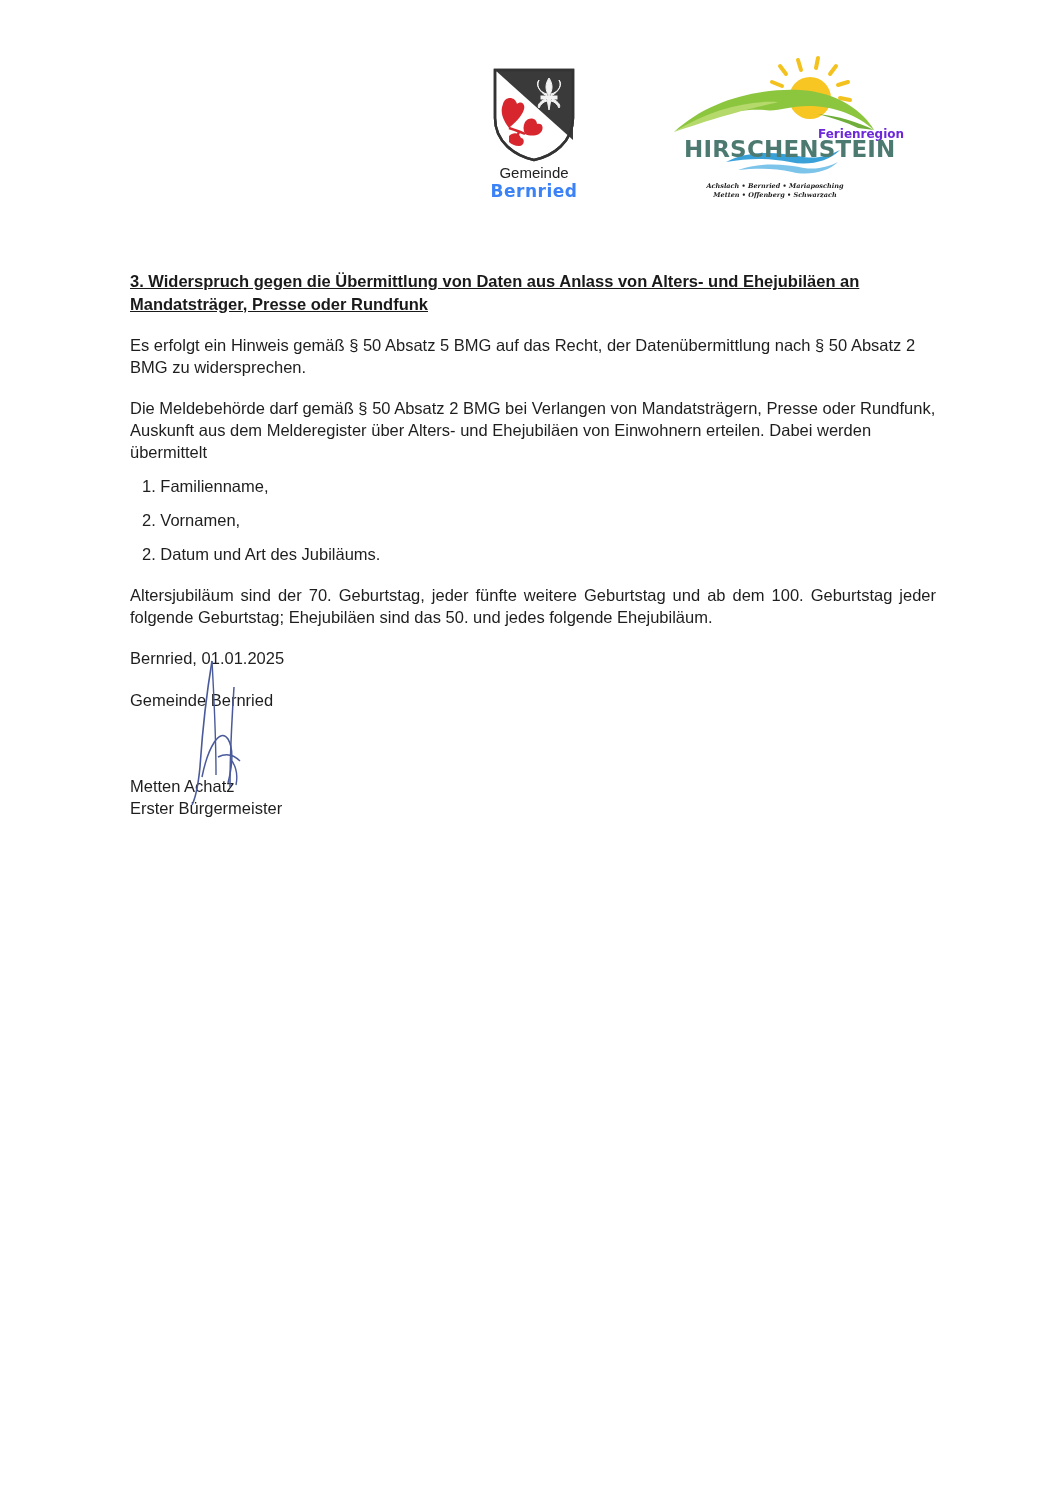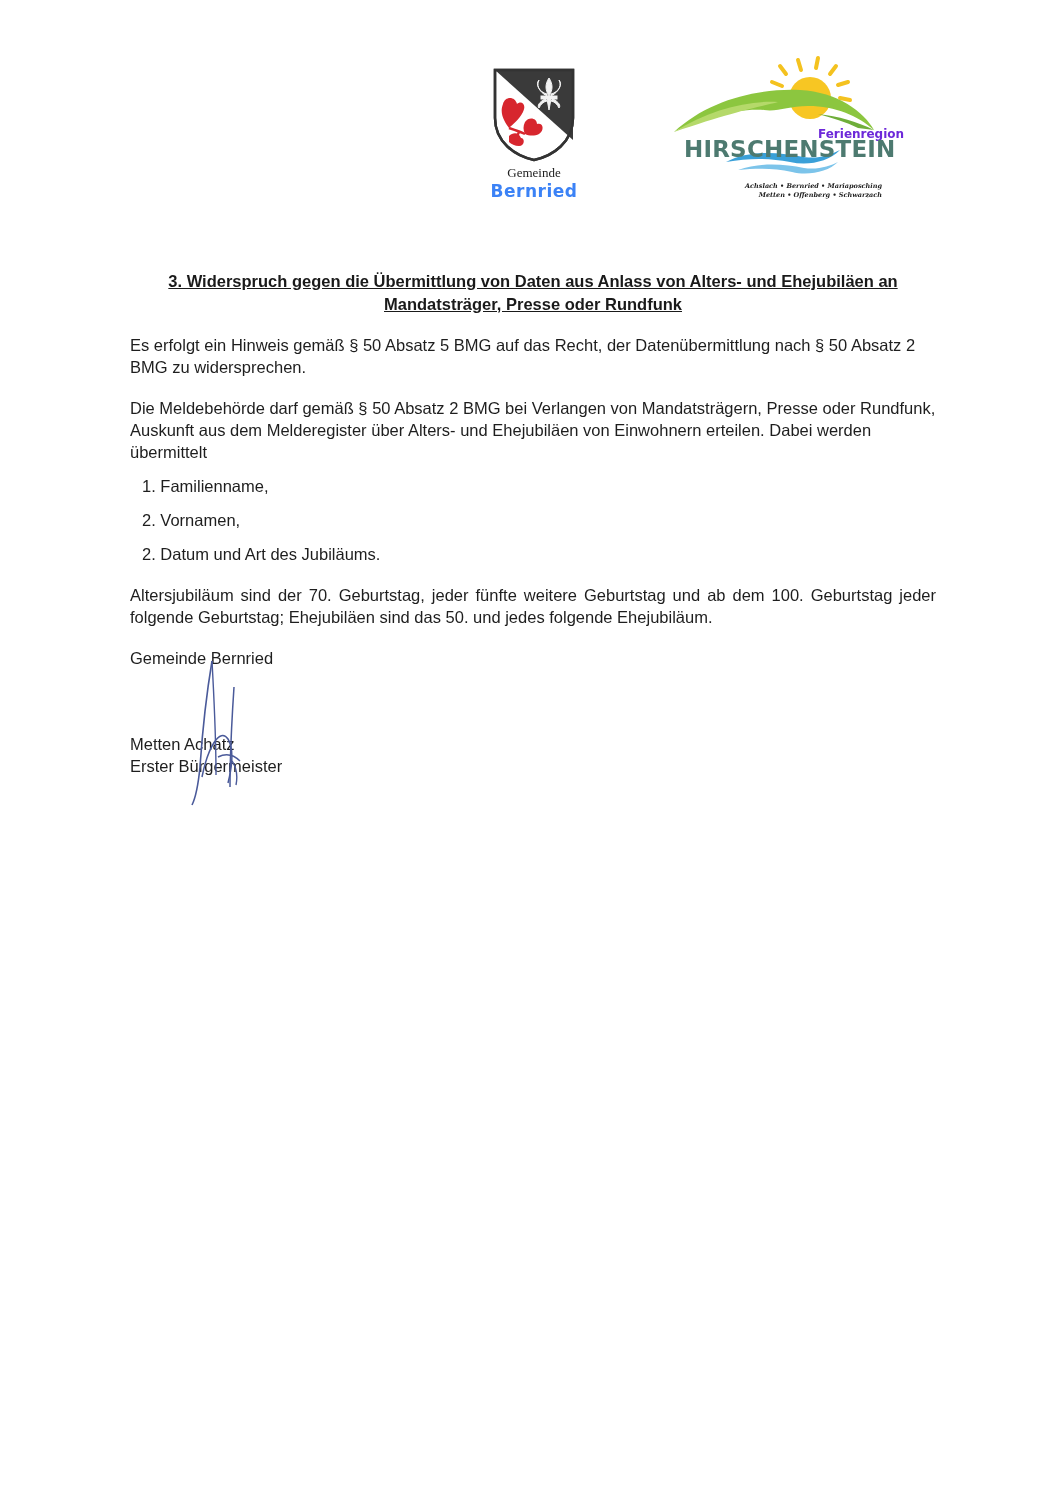--- a/index.html
+++ b/index.html
@@ -4,36 +4,36 @@
   <style>
     html, body { margin: 0; padding: 0; background: #ffffff; }
     body { width: 1060px; height: 1500px; position: relative; overflow: hidden;
            font-family: "Liberation Sans", sans-serif; color: #1e1e1e; }
 
     .header { position: absolute; left: 0; top: 0; width: 1060px; height: 230px; }
 
     
     .bernried-logo { position: absolute; left: 482px; top: 66px; width: 104px; text-align: center; }
     .coat-of-arms { display: block; margin: 0 auto; width: 86px; height: 96px; }
-    .muni-line1 { font-family: Liberation Serif, serif; font-size: 13px; line-height: 18px; color: #222; margin-top: 2px; }
+    .muni-line1 { font-family: Liberation Sans, sans-serif; font-size: 15px; line-height: 18px; color: #222; margin-top: 2px; }
     .muni-line2 { font-family: "DejaVu Sans", sans-serif; font-size: 17px; line-height: 19px; font-weight: bold; color: #3b82f6; letter-spacing: 0.5px; }
 
     
     .hirsch-logo { position: absolute; left: 668px; top: 50px; width: 214px; height: 155px; }
     .hirsch-logo svg { position: absolute; left: 0; top: 0; }
     .ferienregion { position: absolute; left: 118px; top: 77px; font-family: "DejaVu Sans", sans-serif;
                     font-size: 12px; font-weight: bold; color: #6d28d9; margin-left: 32px; }
     .hirsch-name { position: absolute; left: 16px; top: 86px; font-family: "DejaVu Sans", sans-serif;
                    font-size: 23px; font-weight: bold; color: #4d7a70; letter-spacing: 0.2px; }
-    .hirsch-towns { position: absolute; left: 0; top: 132px; width: 214px; text-align: right;
+    .hirsch-towns { position: absolute; left: 0; top: 132px; width: 214px; text-align: center;
                     font-family: "DejaVu Serif", serif; font-size: 6.5px; line-height: 8.5px; font-weight: bold; font-style: italic; color: #222; }
 
     
     .content { position: absolute; left: 130px; top: 270px; width: 806px; font-size: 16.5px; line-height: 22px; }
-    .heading { font-weight: bold; text-decoration: underline; font-size: 16.5px; line-height: 23px; margin: 0 0 18px 0; color: #1a1a1a; text-align: center; }
+    .heading { font-weight: bold; text-decoration: underline; font-size: 16.5px; line-height: 23px; margin: 0 0 18px 0; color: #1a1a1a; }
     .para { margin: 0 0 19px 0; }
     .justify { text-align: justify; }
     .list { margin: 0; padding: 0; list-style: none; }
     .list li { margin: 12px; }
     .sig-block { position: relative; }
     .place-date { margin: 0 0 20px 0; }
     .municipality-sig { margin: 0; }
     .spacer { height: 64px; }
     .signer-name, .signer-title { margin: 0; }
     .signature { position: absolute; left: 42px; top: 10px; width: 90px; height: 150px; pointer-events: none; }
@@ -104,20 +104,21 @@
   <p class="para">Es erfolgt ein Hinweis gemäß § 50 Absatz 5 BMG auf das Recht, der Datenübermittlung nach § 50 Absatz 2 BMG zu widersprechen.</p>
   <p class="para" style="margin-bottom:0">Die Meldebehörde darf gemäß § 50 Absatz 2 BMG bei Verlangen von Mandatsträgern, Presse oder Rundfunk, Auskunft aus dem Melderegister über Alters- und Ehejubiläen von Einwohnern erteilen. Dabei werden übermittelt</p>
   <ul class="list" style="margin-bottom:19px">
     <li>1. Familienname,</li>
     <li>2. Vornamen,</li>
     <li>2. Datum und Art des Jubiläums.</li>
   </ul>
   <p class="para justify">Altersjubiläum sind der 70. Geburtstag, jeder fünfte weitere Geburtstag und ab dem 100. Geburtstag jeder folgende Geburtstag; Ehejubiläen sind das 50. und jedes folgende Ehejubiläum.</p>
 
   <div class="sig-block">
+    <p class="place-date">Bernried, 01.01.2025</p>
     <p class="municipality-sig">Gemeinde Bernried</p>
     <div class="spacer"></div>
     <p class="signer-name">Metten Achatz</p>
     <p class="signer-title">Erster Bürgermeister</p>
     <svg class="signature" viewBox="0 0 90 150">
       <path d="M40 4 C34 40 30 80 28 110 C26 130 24 140 20 148" stroke="#4a5a9a" stroke-width="1.6" fill="none"></path>
       <path d="M40 4 C42 40 44 80 44 118" stroke="#4a5a9a" stroke-width="1.4" fill="none"></path>
       <path d="M30 120 C36 90 48 70 56 82 C62 92 60 110 56 126" stroke="#4a5a9a" stroke-width="1.5" fill="none"></path>
       <path d="M62 30 C60 60 58 90 58 130" stroke="#4a5a9a" stroke-width="1.5" fill="none"></path>
       <path d="M46 100 C54 96 62 98 68 104 M60 104 C64 110 66 118 64 128" stroke="#4a5a9a" stroke-width="1.4" fill="none"></path>

